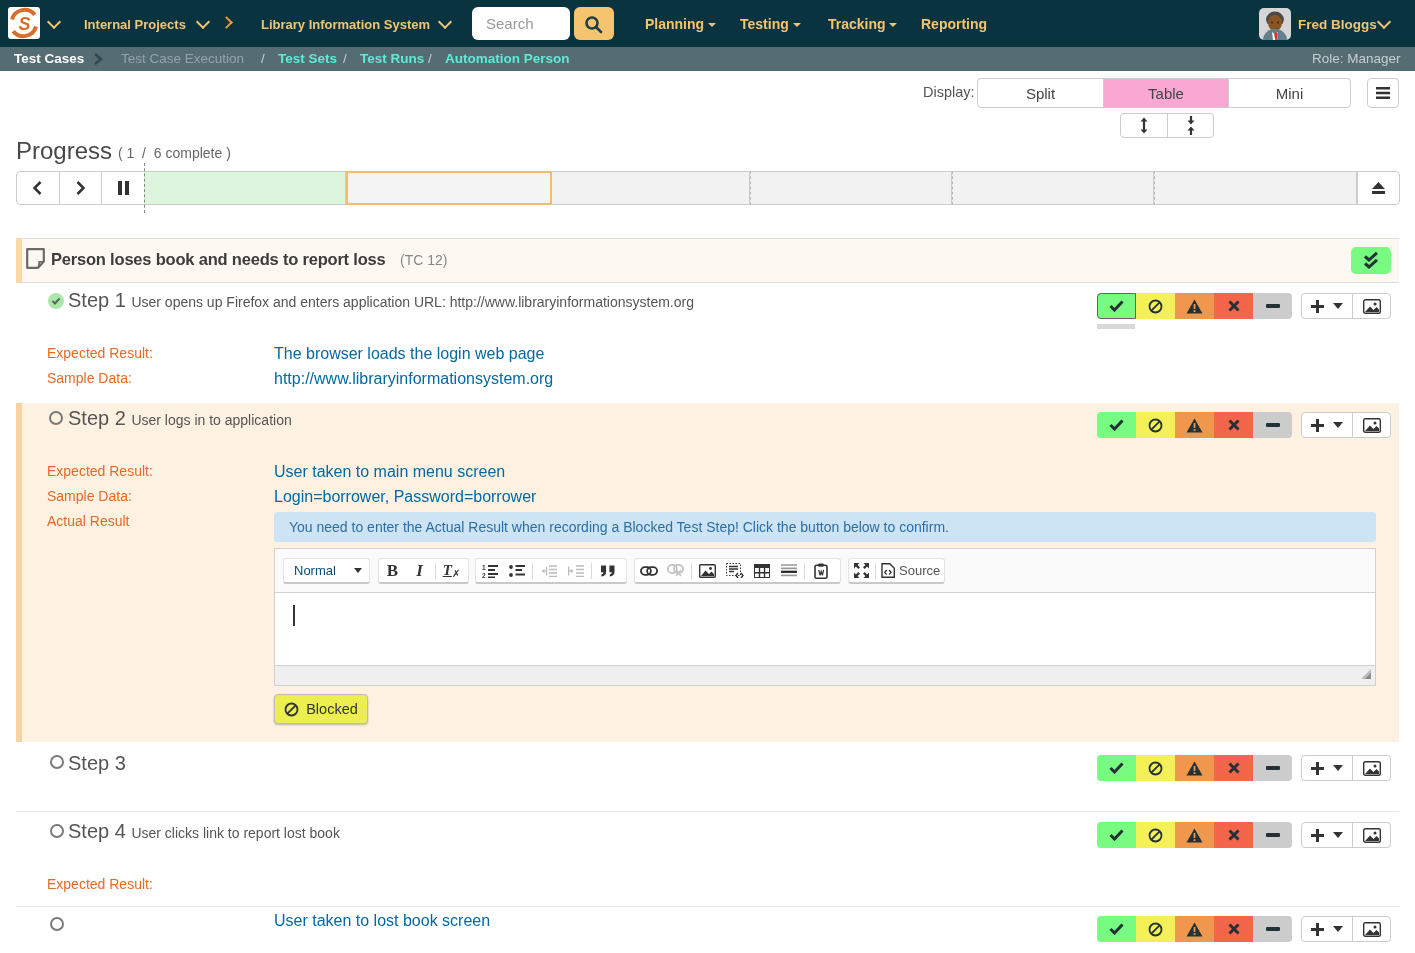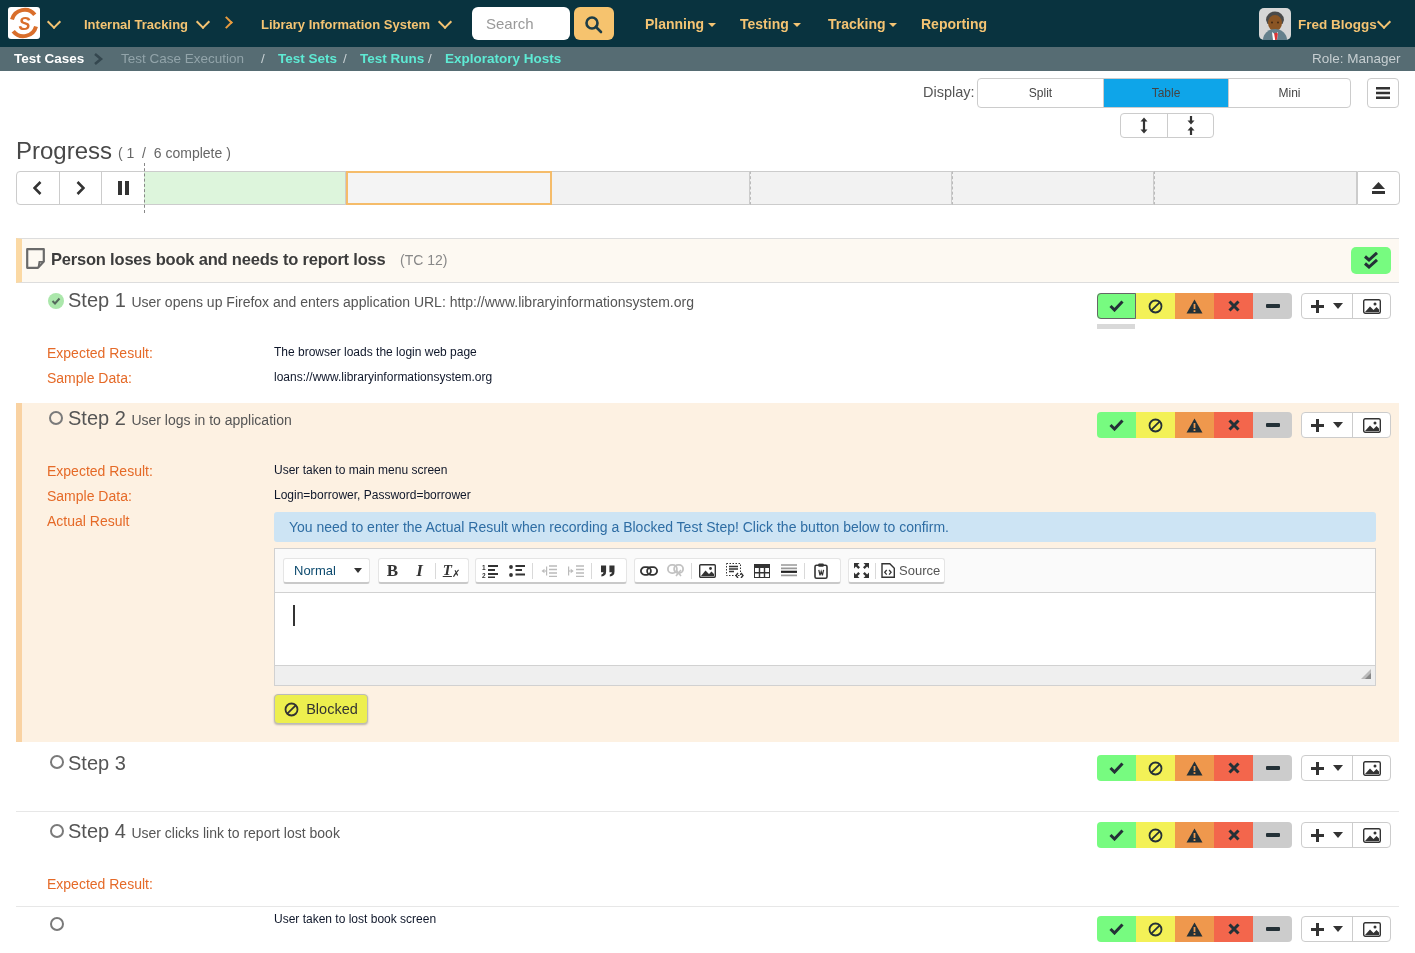--- a/index.html
+++ b/index.html
@@ -18,59 +18,59 @@
 .crumb-dis { color:#92a4aa; }
 .crumb-link { color:#5eead4; font-weight:bold; }
 .crumb-sep { color:#c6cfd2; }
 
 .content { position:absolute; left:0; top:71px; width:1415px; height:882px; }
 .abs { position:absolute; }
 h1 { font-weight:normal; font-size:32px; color:#474747; letter-spacing:-0.5px;}
 h1 small { font-size:19px; color:#888; letter-spacing:0; }
 .btn { border:1px solid #ccc; background:#fff; border-radius:4px; display:flex; align-items:center; justify-content:center; }
 .seg-group { display:flex; border:1px solid #ccc; border-radius:4px; background:#fff; }
-.seg { display:flex; align-items:center; justify-content:center; font-size:12px; color:#444; border-right:1px solid #ccc; }
+.seg { display:flex; align-items:center; justify-content:center; font-size:15px; color:#444; border-right:1px solid #ccc; }
 .seg:last-child { border-right:none; }
 
 .statusbar { position:absolute; display:flex; height:26px; border-radius:4px; overflow:visible; }
 .sb { width:39px; height:26px; display:flex; align-items:center; justify-content:center; }
 .sb:first-child { border-radius:4px 0 0 4px; }
 .sb:last-child { border-radius:0 4px 4px 0; }
 .sb-g { background:#77fb80; }
 .sb-y { background:#f3f157; }
 .sb-o { background:#ef984d; }
 .sb-r { background:#f3664c; }
 .sb-x { background:#cccccc; }
 .plusgrp { position:absolute; display:flex; height:26px; border:1px solid #ccc; border-radius:4px; background:#fff; }
 .plusgrp .pg1 { width:51px; display:flex; align-items:center; justify-content:center; border-right:1px solid #ccc; }
 .plusgrp .pg2 { width:37px; display:flex; align-items:center; justify-content:center; }
 .dcaret { display:inline-block; width:0; height:0; border-left:5px solid transparent; border-right:5px solid transparent; border-top:6px solid #333; }
 .circle { position:absolute; width:14px; height:14px; border:2px solid #7a7a7a; border-radius:50%; background:transparent; }
 .steptitle { position:absolute; font-size:20px; color:#555; white-space:nowrap; }
 .steptitle small { font-size:14px; color:#555; }
 .lbl { position:absolute; color:#e56a28; font-size:14px; white-space:nowrap; }
-.val { position:absolute; color:#0f172a; font-size:12px; white-space:nowrap; }
+.val { position:absolute; color:#0369a1; font-size:16px; white-space:nowrap; }
 .sep { position:absolute; left:16px; width:1383px; height:1px; background:#e7e7e7; }
 
 .tbgrp { position:absolute; top:9px; height:26px; background:#fff; border:1px solid #e5e5e5; border-bottom:2px solid #c9c9c9; border-radius:3px; display:flex; align-items:center; }
 .tbtn { width:27px; height:24px; display:flex; align-items:center; justify-content:center; }
 .tsep { width:1px; height:16px; background:#d9d9d9; margin:0 2px; }
 </style>
 </head>
 <body>
 
 <div class="topbar">
   <svg class="abs" style="left:8px;top:7px" width="32" height="32" viewBox="0 0 32 32">
     <rect x="0" y="0" width="32" height="32" rx="3" fill="#fff"></rect>
     <path d="M4 12.5 A 13 13 0 0 1 26.8 7.8" fill="none" stroke="#d96e2b" stroke-width="4"></path>
     <path d="M28 19.5 A 13 13 0 0 1 5.2 24.2" fill="none" stroke="#d96e2b" stroke-width="4"></path>
     <text x="16.5" y="22.5" font-size="18" font-weight="bold" font-style="italic" text-anchor="middle" fill="#d96e2b" font-family="Liberation Sans, sans-serif">S</text>
   </svg>
   <span class="abs cdown" style="left:49px;top:17px"></span>
-  <span class="item" style="left:84px;top:17px;font-size:13px">Internal Tracking</span>
+  <span class="item" style="left:84px;top:17px;font-size:13px">Internal Projects</span>
   <span class="abs cdown" style="left:198px;top:17px"></span>
   <span class="abs cright" style="left:222px;top:18px"></span>
   <span class="item" style="left:261px;top:17px;font-size:13px">Library Information System</span>
   <span class="abs cdown" style="left:440px;top:17px"></span>
   <div class="abs" style="left:472px;top:7px;width:98px;height:33px;background:#fff;border-radius:6px;"></div>
   <span class="abs" style="left:486px;top:15px;color:#999;font-size:15px;">Search</span>
   <div class="abs" style="left:574px;top:7px;width:40px;height:33px;background:#f6c36e;border-radius:6px;"></div>
   <svg class="abs" style="left:583px;top:14px" width="21" height="21" viewBox="0 0 21 21">
     <circle cx="9" cy="9" r="5.5" fill="none" stroke="#1d3d47" stroke-width="2.6"></circle>
     <line x1="13" y1="13" x2="18" y2="18" stroke="#1d3d47" stroke-width="2.6" stroke-linecap="round"></line>
@@ -97,30 +97,30 @@
   <span class="crumb-active" style="left:14px">Test Cases</span>
   <svg class="abs" style="left:92px;top:6px" width="12" height="12" viewBox="0 0 12 12">
       <path d="M3 1 L9 6 L3 11" fill="none" stroke="#34474f" stroke-width="2.6"></path>
     </svg>
   <span class="crumb-dis" style="left:121px">Test Case Execution</span>
   <span class="crumb-sep" style="left:261px">/</span>
   <span class="crumb-link" style="left:278px">Test Sets</span>
   <span class="crumb-sep" style="left:343px">/</span>
   <span class="crumb-link" style="left:360px">Test Runs</span>
   <span class="crumb-sep" style="left:428px">/</span>
-  <span class="crumb-link" style="left:445px">Exploratory Hosts</span>
+  <span class="crumb-link" style="left:445px">Automation Person</span>
   <span class="crumb-dis" style="left:1312px;color:#c6ced1">Role: Manager</span>
 </div>
 
 <div class="content">
 
   <span class="abs" style="left:923px;top:13px;font-size:14.5px;color:#555">Display:</span>
   <div class="seg-group abs" style="left:977px;top:7px;height:30px;width:374px;">
     <div class="seg" style="width:126px;">Split</div>
-    <div class="seg" style="width:125px;background:#0ea5e9;">Table</div>
+    <div class="seg" style="width:125px;background:#f9a8d4;">Table</div>
     <div class="seg" style="width:121px;">Mini</div>
   </div>
   <div class="btn abs" style="left:1367px;top:7px;width:32px;height:30px;">
     <svg width="16" height="14" viewBox="0 0 16 14">
         <path d="M1 2.2 H15 M1 7 H15 M1 11.8 H15" stroke="#333" stroke-width="2.6"></path>
       </svg>
   </div>
   <div class="seg-group abs" style="left:1120px;top:42px;height:25px;width:94px;">
     <div class="seg" style="width:47px;">
       <svg width="10" height="17" viewBox="0 0 10 17">
@@ -232,21 +232,21 @@
         <svg width="18" height="15" viewBox="0 0 18 15">
           <rect x="0.7" y="0.7" width="16.6" height="13.6" rx="1.5" fill="none" stroke="#333" stroke-width="1.4"></rect>
           <path d="M2 13 L7 7.5 L10.5 11 L13.5 8 L16 10.5 V13 Z" fill="#333"></path>
           <circle cx="12" cy="5" r="1.5" fill="#333"></circle>
         </svg>
       </div>
   </div>
   <span class="lbl" style="left:47px;top:274px;">Expected Result:</span>
   <span class="val" style="left:274px;top:274px;">The browser loads the login web page</span>
   <span class="lbl" style="left:47px;top:299px;">Sample Data:</span>
-  <span class="val" style="left:274px;top:299px;">loans://www.libraryinformationsystem.org</span>
+  <span class="val" style="left:274px;top:299px;">http://www.libraryinformationsystem.org</span>
 
   <div class="abs" style="left:16px;top:332px;width:1383px;height:339px;background:#fdf1e2;border-left:6px solid #f9d2a2;"></div>
   <span class="abs circle" style="left:49px;top:340px;"></span>
   <span class="steptitle" style="left:68px;top:336px;">Step 2 <small>User logs in to application</small></span>
   <div class="statusbar" style="left:1097px;top:341px;">
     <div class="sb sb-g">
         <svg width="15" height="12" viewBox="0 0 15 12">
           <path d="M1.5 6 L5.5 10 L13.5 1.5" fill="none" stroke="#243137" stroke-width="3"></path>
         </svg>
       </div>

